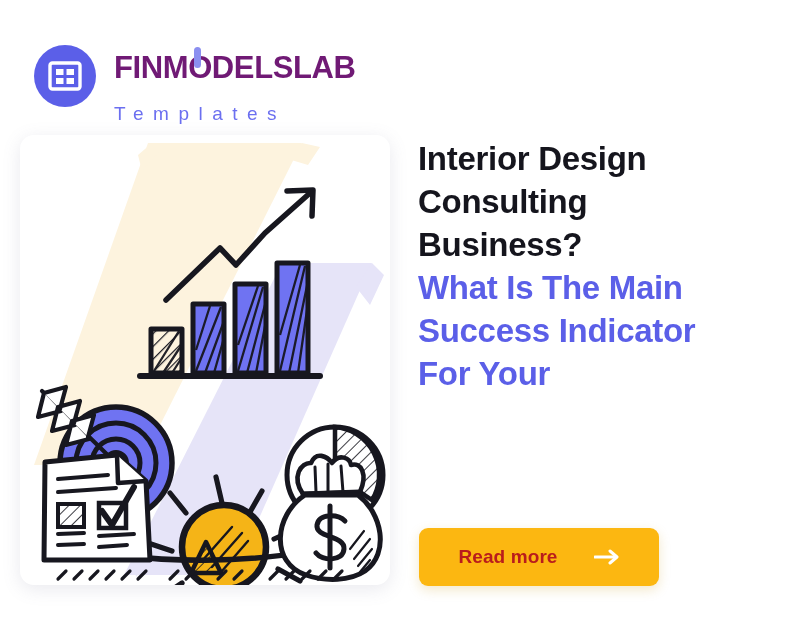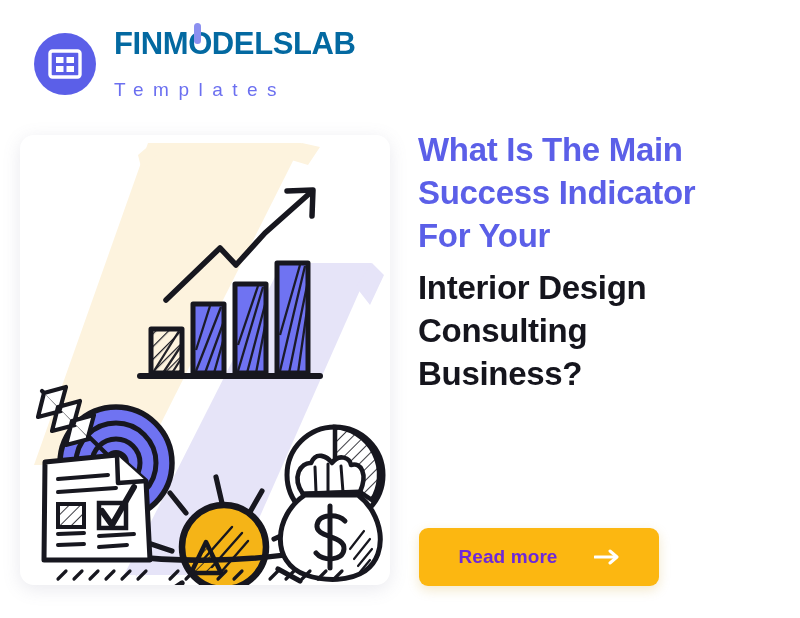--- a/index.html
+++ b/index.html
@@ -43,23 +43,24 @@
   #logo-words {
     display: flex;
     flex-direction: column;
     justify-content: center;
   }
   #logo-wordmark {
     position: relative;
     font-size: 31px;
     font-weight: 700;
     letter-spacing: -0.4px;
-    color: #0369a1;
+    color: #701a75;
     line-height: 1.02;
     white-space: nowrap;
+    margin-top: 24px;
   }
   #logo-o-pin {
     position: absolute;
     left: 80px;
     top: -5px;
     width: 7px;
     height: 21px;
     border-radius: 4px;
     background: #8b8ff0;
   }
@@ -121,21 +122,21 @@
     justify-content: center;
     gap: 36px;
     cursor: pointer;
     box-shadow: 0 4px 12px rgba(200,150,20,0.22);
     font-family: "Liberation Sans", sans-serif;
   }
   #cta-label {
     font-size: 19px;
     font-weight: 700;
     letter-spacing: 0.1px;
-    color: #6d28d9;
+    color: #b91c1c;
   }
   #cta-arrow-icon { display: block; }
 </style>
 </head>
 <body>
 
 <div id="banner">
 
   <div id="logo-block">
     <div id="logo-mark">
@@ -283,29 +284,29 @@
         <path d="M38 444 L46 436 M54 444 L62 436 M70 444 L78 436 M86 444 L94 436
                  M102 444 L110 436 M118 444 L126 436"></path>
         <path d="M150 444 L158 436 M166 444 L174 436 M198 444 L206 436 M214 444 L222 436"></path>
         <path d="M250 444 L258 436 M266 444 L274 436 M282 444 L290 436 M298 444 L306 436
                  M314 444 L322 436"></path>
       </g>
     </svg>
   </div>
 
   <div id="headline-block">
+    <div id="headline-dark-block">
+      <div class="headline-line headline-dark">Interior Design</div>
+      <div class="headline-line headline-dark">Consulting</div>
+      <div class="headline-line headline-dark">Business?</div>
+    </div>
     <div>
       <div class="headline-line headline-accent">What Is The Main</div>
       <div class="headline-line headline-accent">Success Indicator</div>
       <div class="headline-line headline-accent">For Your</div>
-    </div>
-    <div id="headline-dark-block">
-      <div class="headline-line headline-dark">Interior Design</div>
-      <div class="headline-line headline-dark">Consulting</div>
-      <div class="headline-line headline-dark">Business?</div>
     </div>
   </div>
 
   <button id="cta-button">
     <span id="cta-label">Read more</span>
     <span>
       <svg id="cta-arrow-icon" width="26" height="16" viewBox="0 0 26 16" aria-hidden="true">
         <line x1="1" y1="8" x2="22" y2="8" stroke="#ffffff" stroke-width="3" stroke-linecap="round"></line>
         <path d="M16 2 L23 8 L16 14" fill="none" stroke="#ffffff" stroke-width="3" stroke-linecap="round" stroke-linejoin="round"></path>
       </svg>

